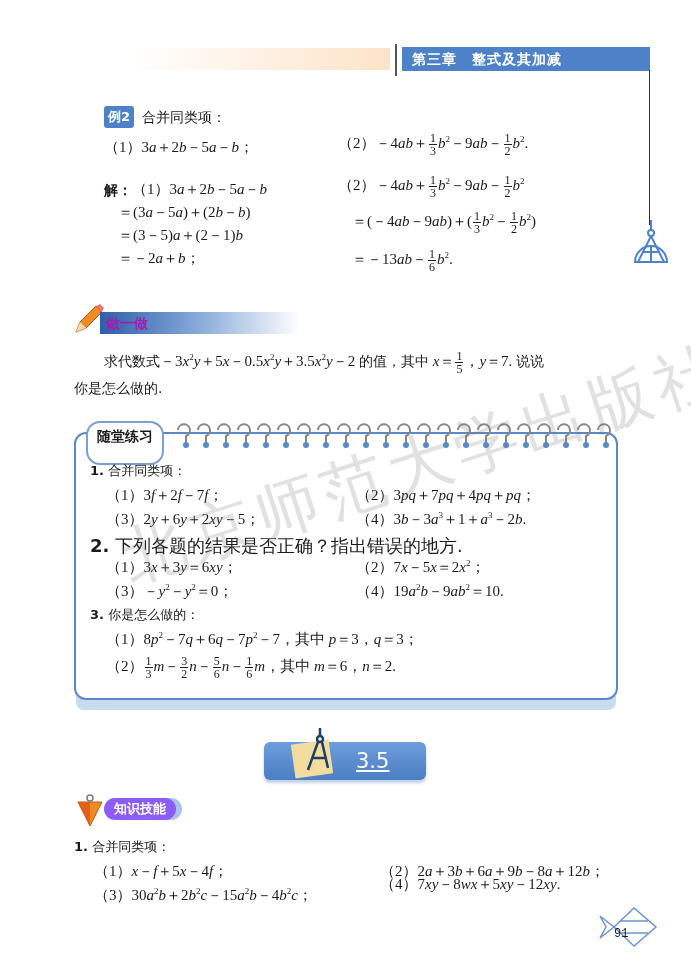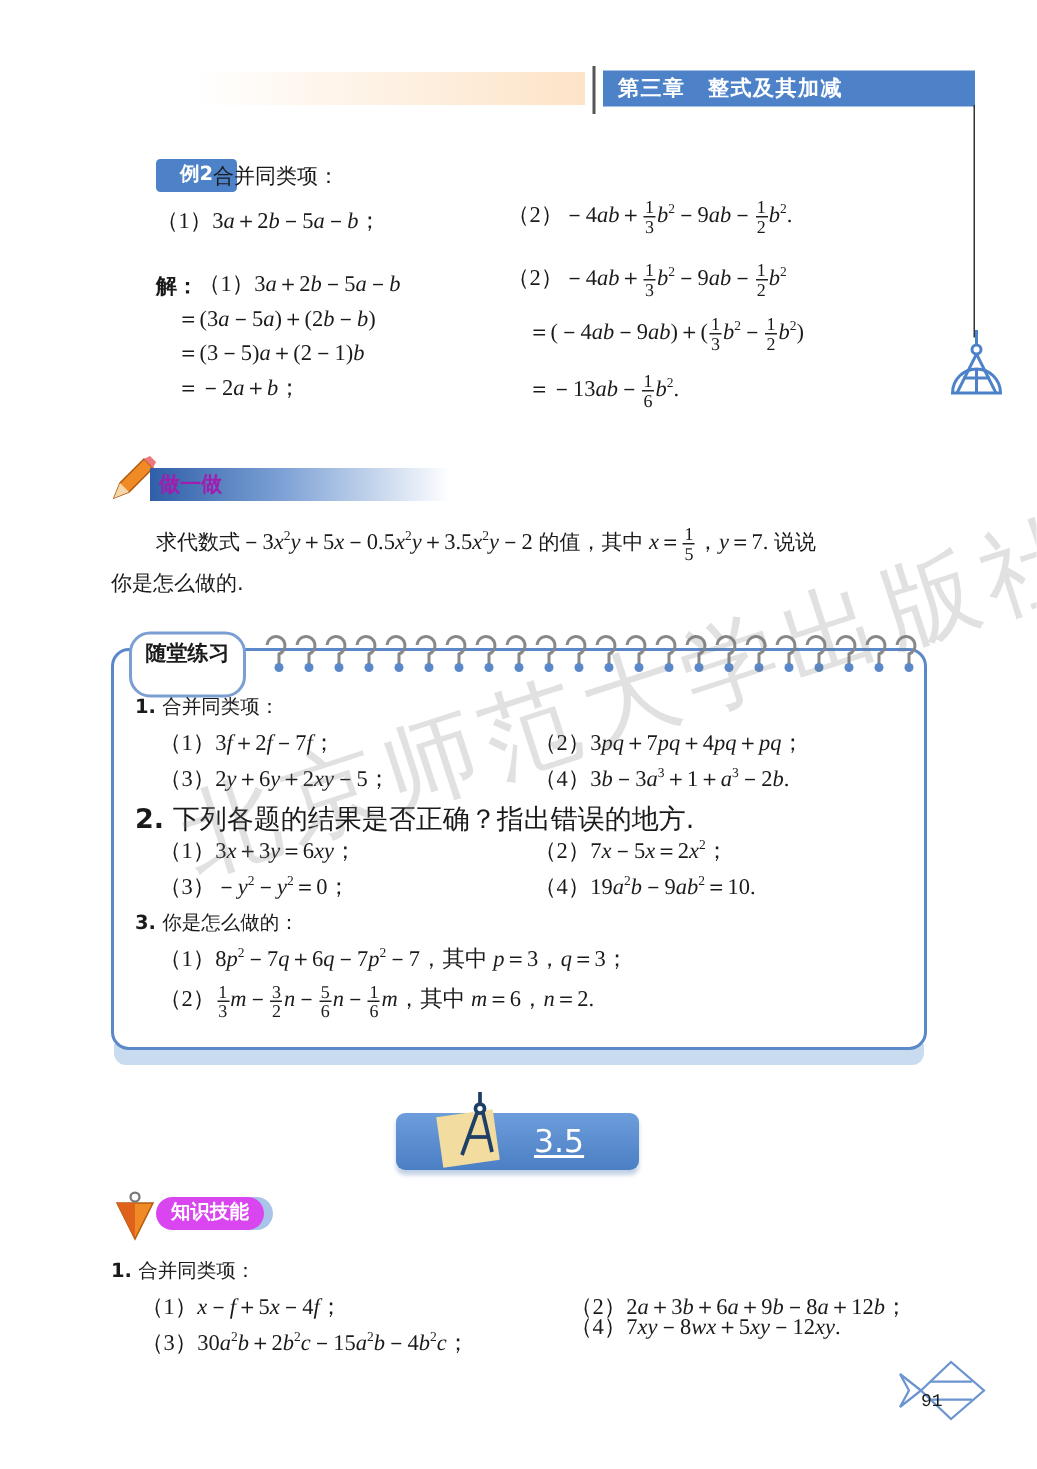--- a/index.html
+++ b/index.html
@@ -15,21 +15,21 @@
 
   
   .hdr-fade { left:130px; top:48px; width:260px; height:22px;
               background:linear-gradient(to right, rgba(255,236,215,0), #fde3c8); }
   .hdr-line { left:395px; top:44px; width:2px; height:32px; background:#555; }
   .hdr-bar { left:402px; top:47px; width:248px; height:24px; background:#4d82c9; color:#fff;
              font-family:"DejaVu Sans",sans-serif; font-size:14px; font-weight:bold; line-height:24px;
              padding-left:10px; box-sizing:border-box; letter-spacing:1px; }
   .side-line { left:649px; top:70px; width:1px; height:155px; background:#333; }
 
-  .ex-badge { left:104px; top:106px; width:54px; height:22px; background:#4d82c9; color:#fff;
+  .ex-badge { left:104px; top:106px; width:30px; height:22px; background:#4d82c9; color:#fff;
               border-radius:3px; font-family:"DejaVu Sans",sans-serif; font-size:13px; font-weight:bold;
               text-align:center; line-height:22px; }
   .txt { font-family:"DejaVu Sans","Liberation Sans",sans-serif; font-size:14px; }
 
   
   .try-bar { left:100px; top:312px; width:200px; height:22px;
              background:linear-gradient(to right,#2f5fa8 0%, #7fa3d6 45%, rgba(200,215,240,0) 100%); }
   .try-label { left:106px; top:312px; font-family:"DejaVu Sans",sans-serif; font-weight:bold; font-size:14px;
                line-height:22px; color:#a21caf; }
 
@@ -45,21 +45,21 @@
   .watermark { left:110px; top:520px; font-family:"DejaVu Serif",serif; font-size:64px; color:rgba(120,120,120,0.22);
                transform:rotate(-18deg); transform-origin:left top; white-space:nowrap; letter-spacing:6px; }
 
   
   .ex-tab { left:264px; top:742px; width:162px; height:38px; border-radius:6px;
             background:linear-gradient(#6d9ddb,#4b7fc4); box-shadow:0 3px 3px rgba(80,120,180,0.35); }
   .ex-tab-label { left:330px; top:706px; color:#fff; font-family:"DejaVu Sans",sans-serif; font-size:12px; font-weight:bold; line-height:26px; }
   .ex-tab-num { left:356px; top:747px; color:#fff; font-family:"DejaVu Sans",sans-serif; font-size:21px; line-height:28px;text-decoration:underline; }
   .ex-note { left:293px; top:742px; width:38px; height:34px; background:#f3dca0; transform:rotate(-8deg); }
 
-  .skill-badge { left:104px; top:798px; width:72px; height:22px; border-radius:11px; background:#d946ef; color:#fff;
+  .skill-badge { left:104px; top:798px; width:72px; height:22px; border-radius:11px; background:#8b5cf6; color:#fff;
                  font-family:"DejaVu Sans",sans-serif; font-weight:bold; font-size:13px; line-height:22px; text-align:center;
                  box-shadow:6px 0 0 #a9c4e8; }
 
   .page-num { left:614px; top:927px; font-family:Liberation Mono, monospace; font-size:12px; }
 </style>
 </head>
 <body>
 
 <div class="abs hdr-fade"></div>
 <div class="abs hdr-line"></div>

